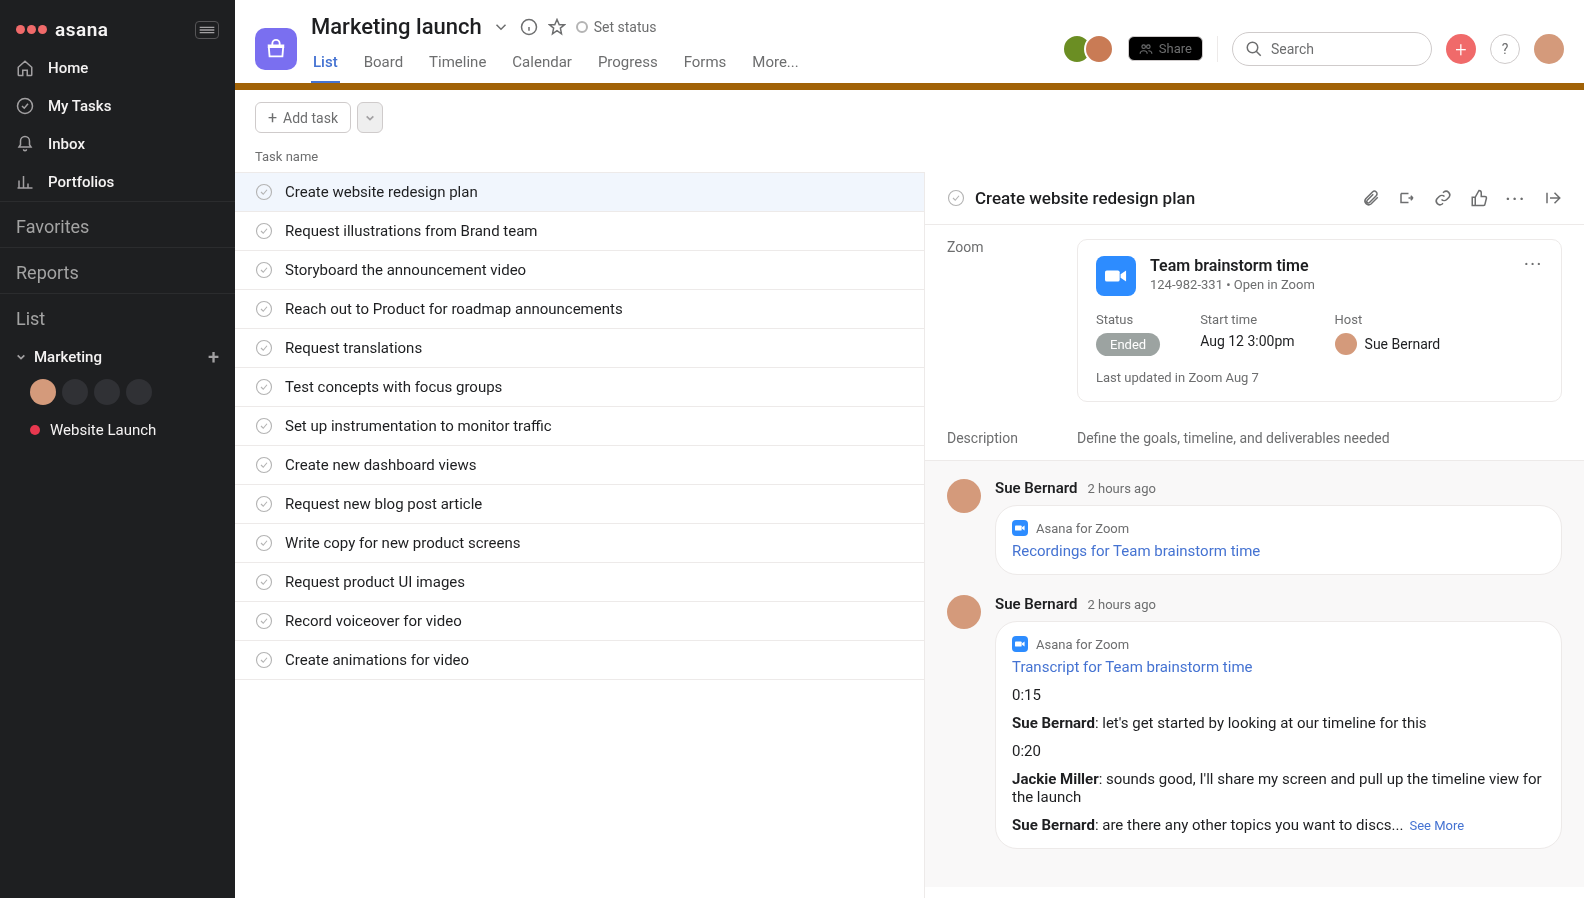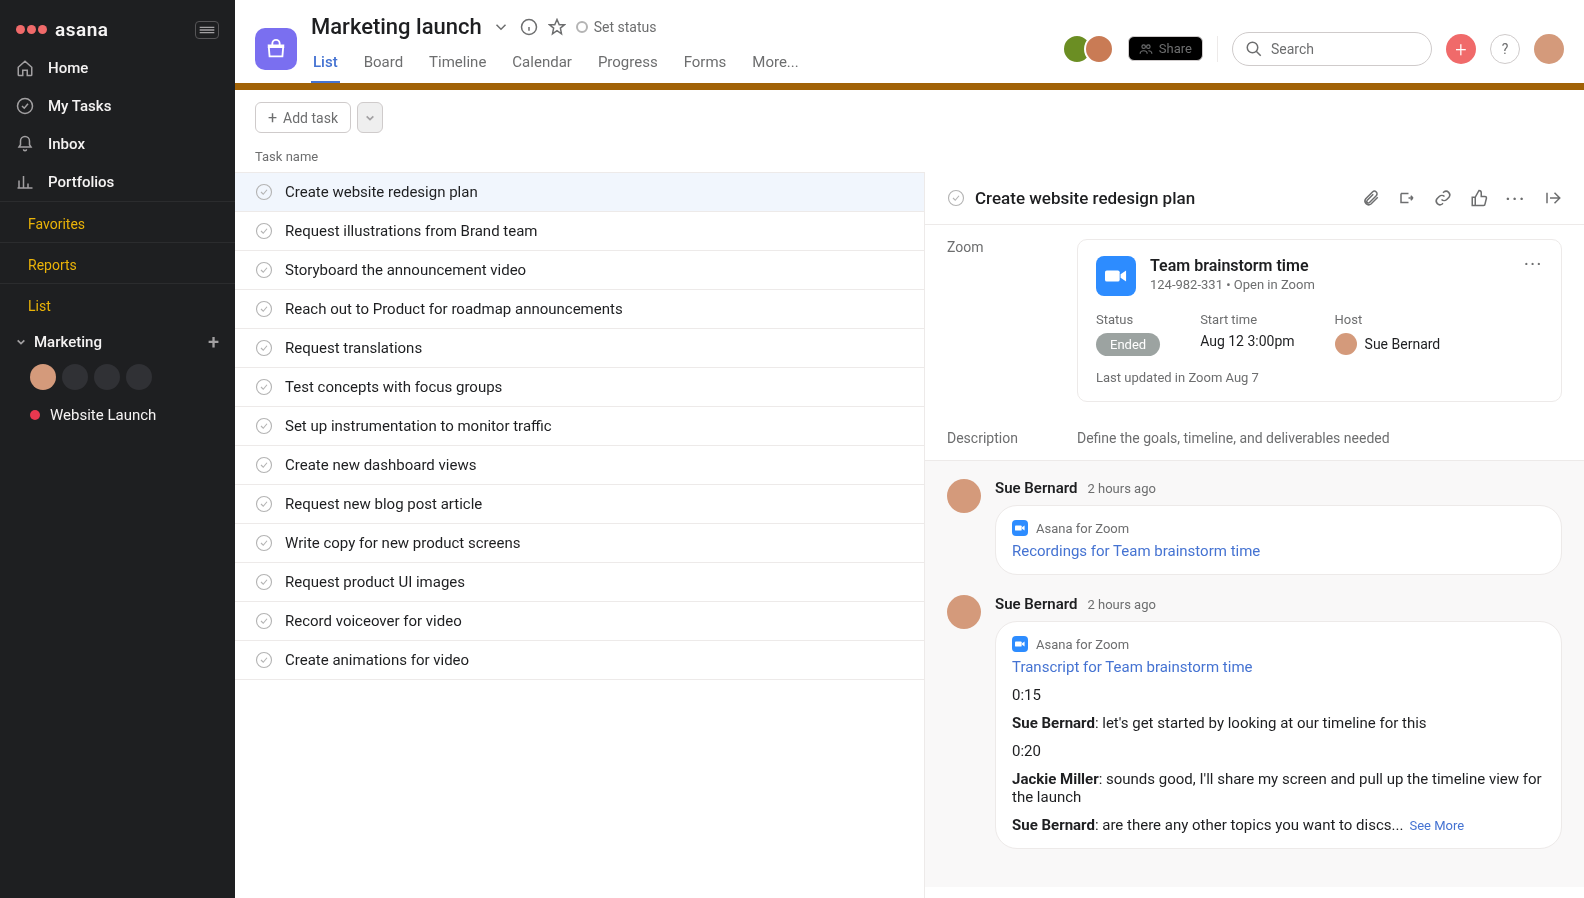--- a/index.html
+++ b/index.html
@@ -8,21 +8,21 @@
 
 .sidebar{width:235px;background:#1e1f21;color:#a2a0a2;display:flex;flex-direction:column;font-size:15px}
 .logo-row{display:flex;align-items:center;padding:18px 16px 8px 16px}
 .logo-dots{display:inline-flex;gap:2px;margin-right:8px}
 .logo-dots span{width:9px;height:9px;border-radius:50%;background:#f06a6a}
 .logo-text{color:#f5f3f3;font-weight:600;font-size:19px;letter-spacing:.5px}
 .collapse-icon{margin-left:auto;border:1px solid #565557;border-radius:4px;width:24px;height:18px;display:flex;align-items:center;justify-content:center;color:#a2a0a2;font-size:10px}
 .collapse-icon svg{width:16px;height:12px;fill:none;stroke:#a2a0a2;stroke-width:2}
 .nav-item{display:flex;align-items:center;gap:14px;padding:10px 16px;color:#f5f3f3;cursor:pointer;font-weight:500}
 .nav-item .ic{width:18px;height:18px;stroke:#a2a0a2;fill:none;stroke-width:2}
-.section-label{padding:14px 16px 10px 28px;color:#eab308;font-size:14px}
+.section-label{padding:14px 16px 10px 16px;color:#a3a3a3;font-size:18px}
 .section-divider{border-top:1px solid #2b2c2e}
 .team-name{display:flex;align-items:center;gap:8px;padding:8px 16px;color:#f5f3f3;font-weight:500}
 .chev{width:10px;height:10px;stroke:#a2a0a2;fill:none;stroke-width:2}
 .team-plus{margin-left:auto;color:#a2a0a2;font-size:20px;line-height:1;cursor:pointer}
 .member-row{display:flex;gap:6px;padding:4px 16px 8px 30px}
 .member-av{width:26px;height:26px;border-radius:50%;background:#303135}
 .member-av.img{background:#d49a7b}
 .proj-row{display:flex;align-items:center;gap:10px;padding:8px 16px 8px 30px;color:#f5f3f3}
 .proj-dot{width:10px;height:10px;border-radius:50%;background:#e8384f}
 

